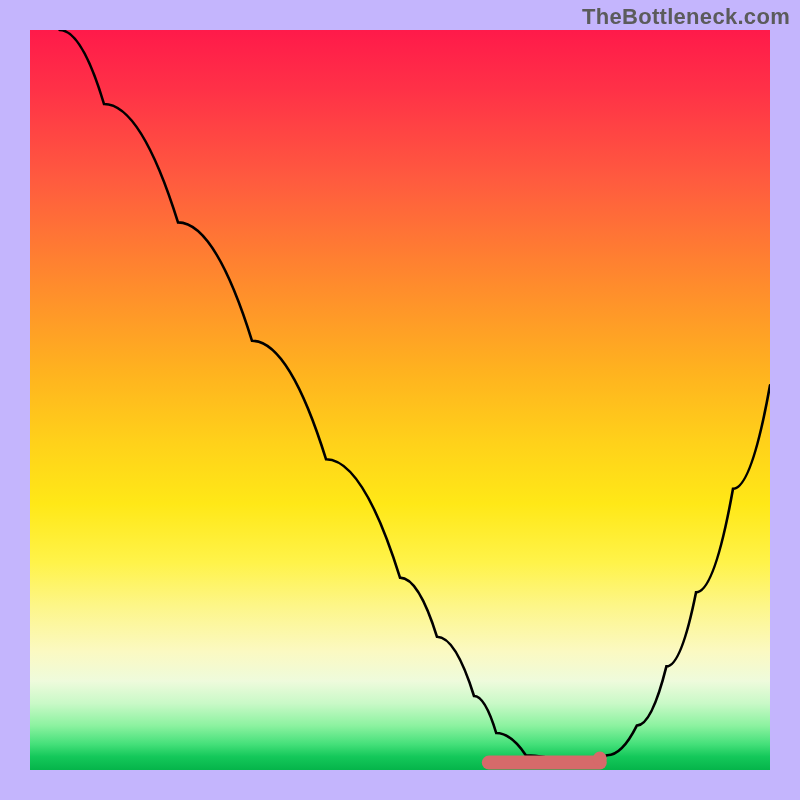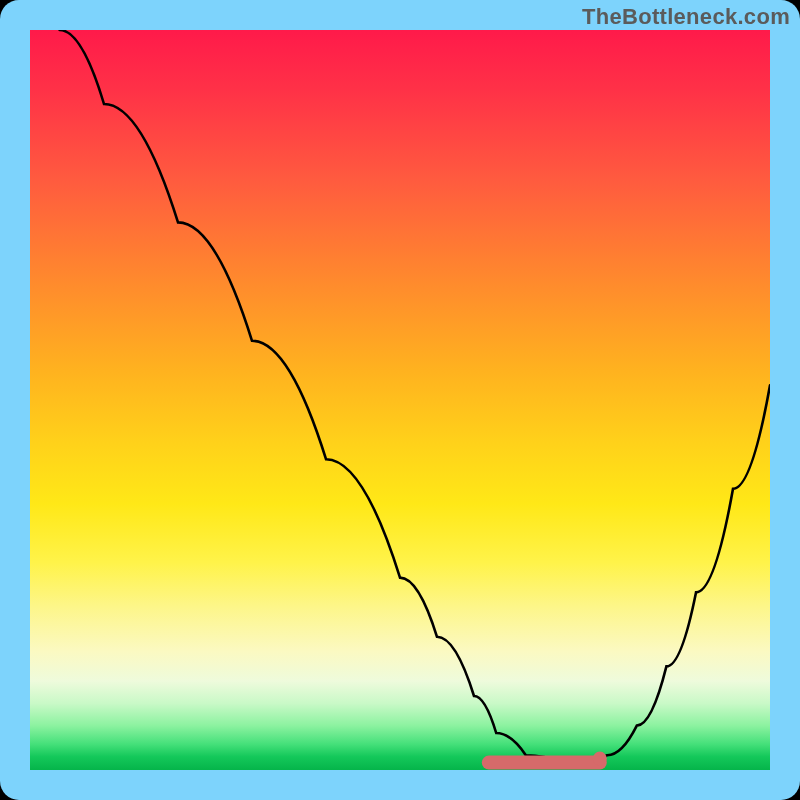--- a/index.html
+++ b/index.html
@@ -8,22 +8,21 @@
     width: 800px;
     height: 800px;
     background: #000;
     overflow: hidden;
     font-family: Arial, Helvetica, sans-serif;
   }
   .frame {
     position: relative;
     width: 800px;
     height: 800px;
-    background: #7dd3fc;
-    border-radius: 19px;
+    background: #c4b5fd;
   }
   .watermark {
     position: absolute;
     top: 4px;
     right: 10px;
     color: #5b5b5b;
     font-size: 22px;
     font-weight: 600;
     letter-spacing: 0.3px;
     user-select: none;

